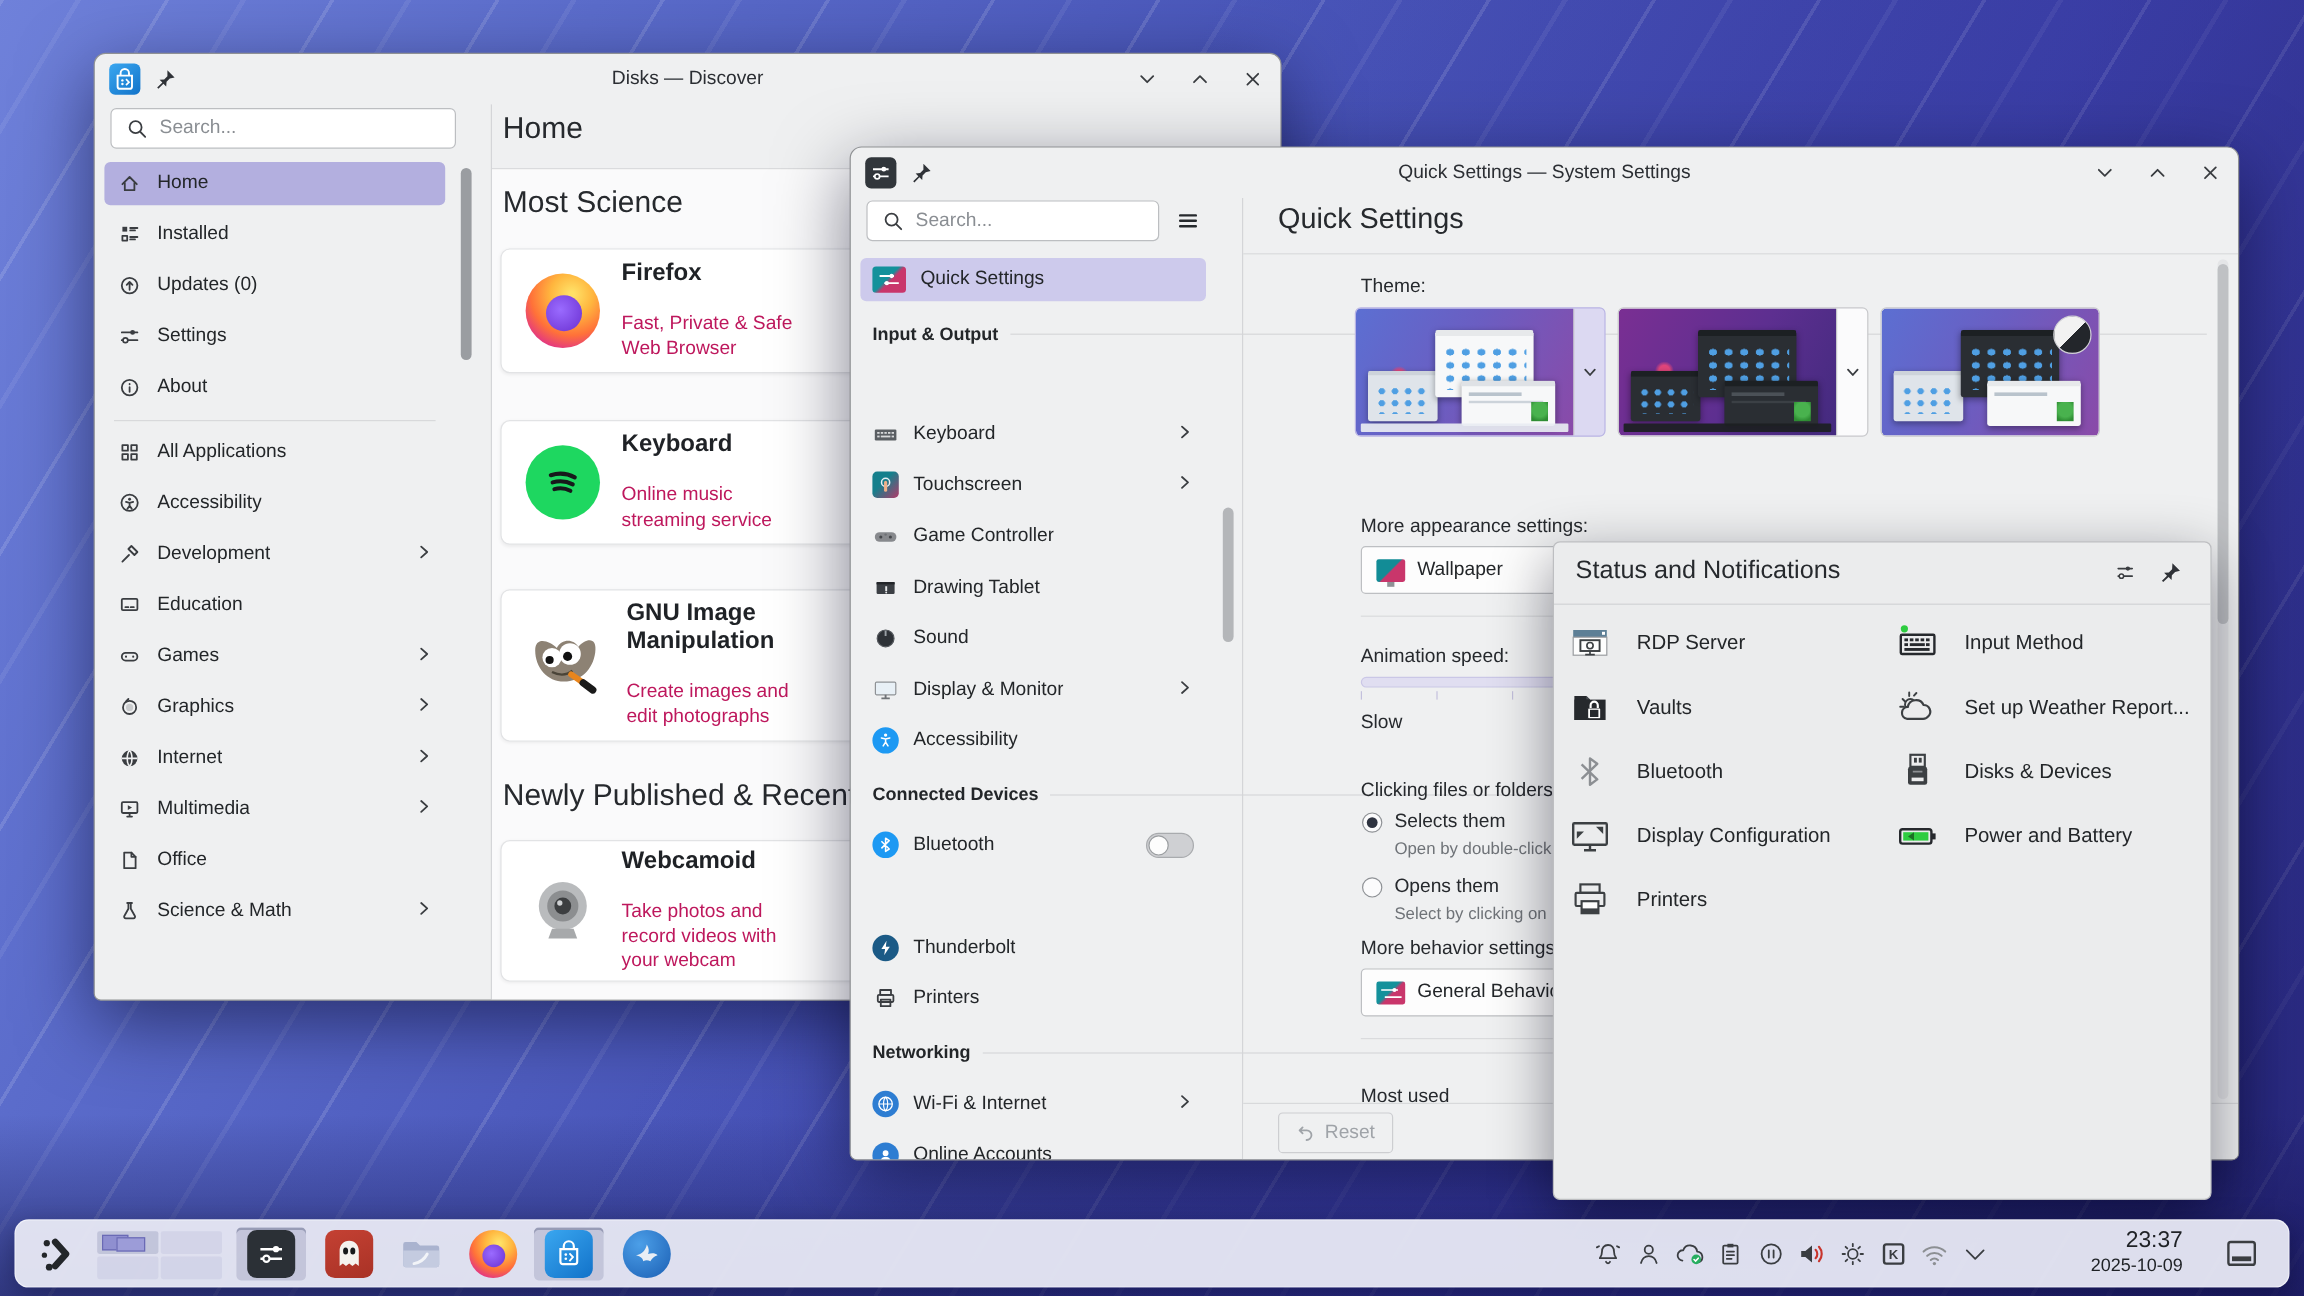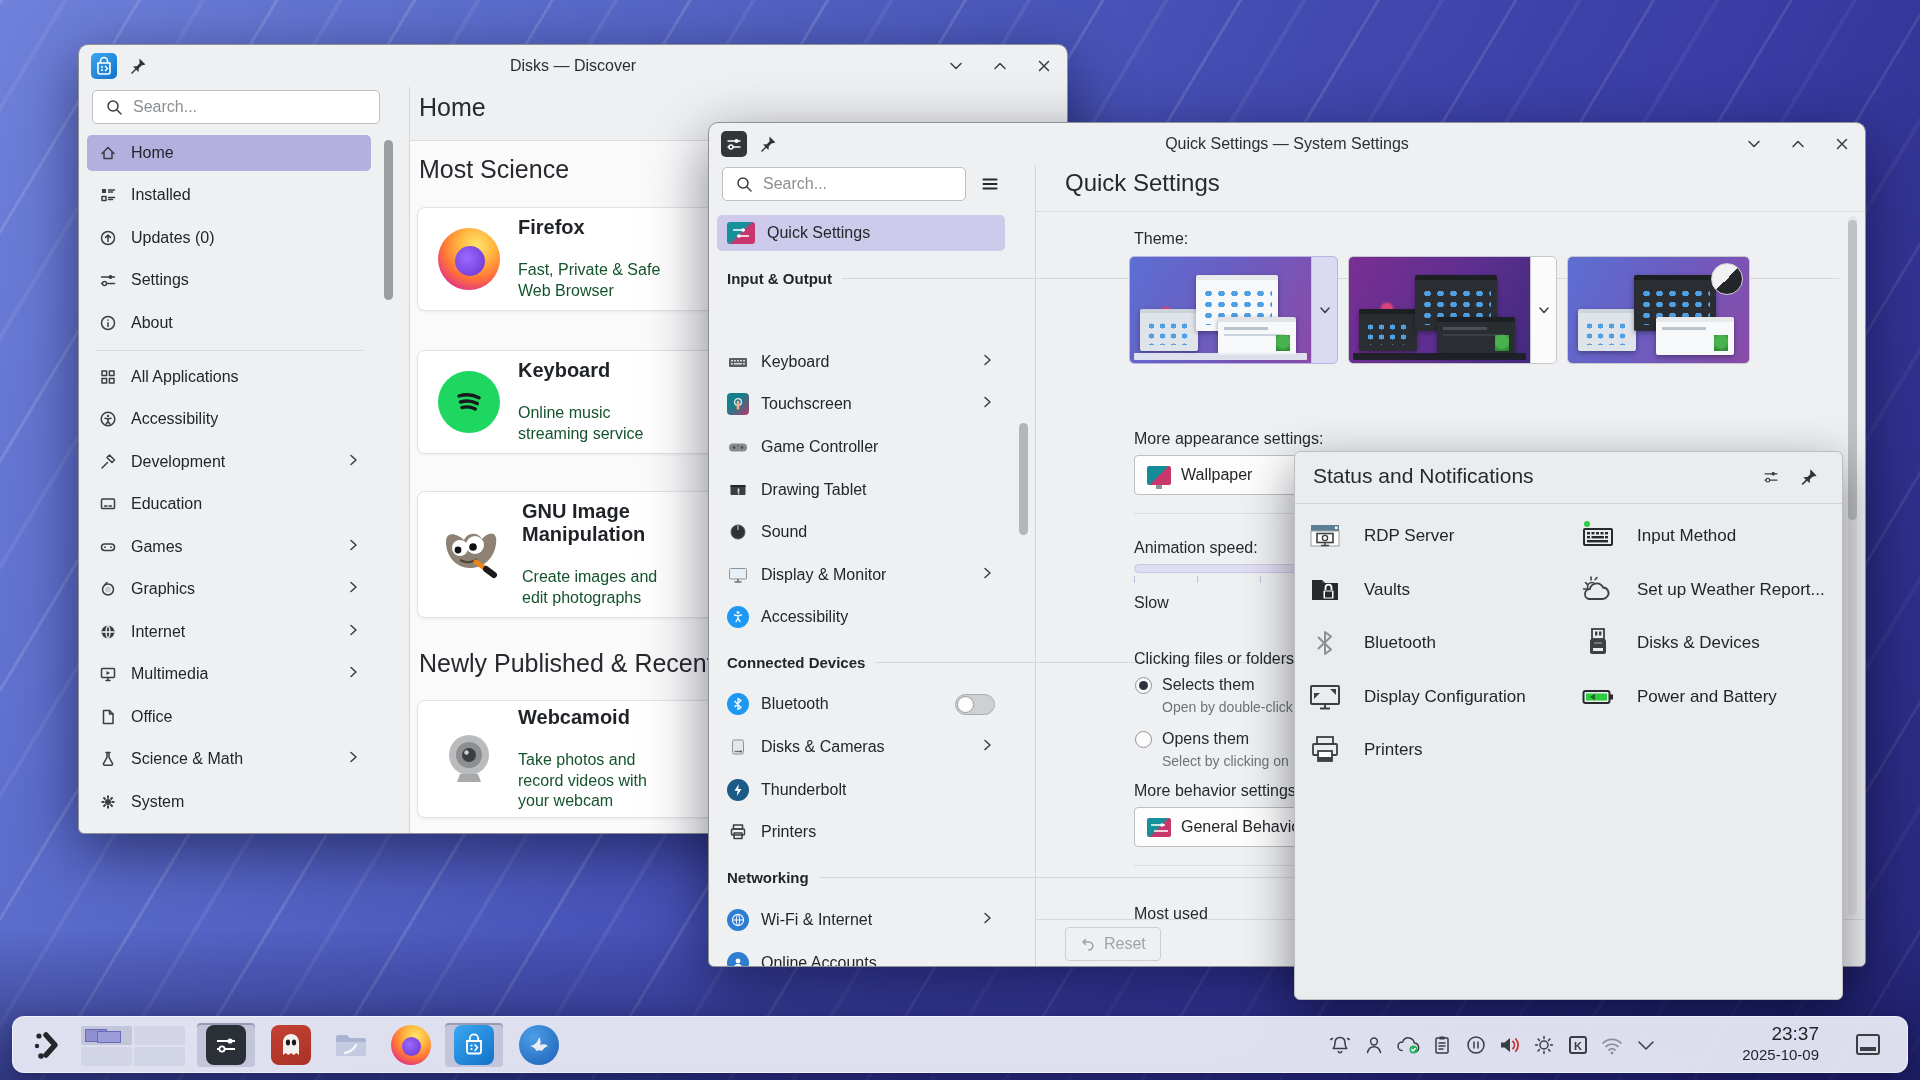--- a/index.html
+++ b/index.html
@@ -22,21 +22,21 @@
 .search input{border:0;outline:0;font-size:16px;color:#232629;width:100%;background:transparent;font-family:inherit}
 .search input::placeholder{color:#8a8e93}
 .srow{position:absolute;left:8px;height:36px;border-radius:5px;display:flex;align-items:center;gap:12px;padding:0 10px;font-size:16px;color:#232629}
 .srow .lb{white-space:nowrap;overflow:hidden}
 .srow .chev{margin-left:auto}
 .icb{width:22px;height:22px;display:flex;align-items:center;justify-content:center;flex:0 0 auto}
 .stroke{stroke:#3a3d41;fill:none;stroke-width:1.5;stroke-linecap:round;stroke-linejoin:round}
 .hdr{font-size:25px;font-weight:500;color:#26292d}
 .card{position:absolute;background:#fff;border:1px solid #e2e3e5;border-radius:8px;box-shadow:0 1px 3px rgba(0,0,0,.06);display:flex;align-items:center;gap:18px;padding:0 20px}
 .card .nm{font-size:20px;font-weight:700;color:#1f2226;max-width:215px;line-height:1.15}
-.card .ds{font-size:16px;color:#14532d;max-width:158px;line-height:1.3;margin-top:21px}
+.card .ds{font-size:16px;color:#be185d;max-width:158px;line-height:1.3;margin-top:21px}
 .secthdr{position:absolute;display:flex;align-items:center;gap:10px;font-size:15px;font-weight:700;color:#232629;left:18px;right:26px}
 .secthdr .ln{flex:1;height:1px;background:#d6d7d9}
 .combo{position:absolute;height:40px;background:#fdfdfd;border:1px solid #bdbfc2;border-radius:4px;display:flex;align-items:center;gap:10px;padding:0 12px;font-size:16px}
 .divh{position:absolute;height:1px;background:#dadbdd}
 .lbl{position:absolute;font-size:16px;color:#26292d}
 .sub{position:absolute;font-size:14px;color:#6f7378}
 .radio{position:absolute;width:17px;height:17px;border-radius:50%;border:1px solid #8f9296;background:#fbfbfc}
 .radio.on::after{content:"";position:absolute;inset:3px;border-radius:50%;background:#2e3340}
 .thumbfr{position:absolute;border:1px solid #c7c8cb;border-radius:5px;background:#fbfbfc;display:flex;overflow:hidden}
 .thumbfr.sel{background:#dcd9f2;border-color:#b9b4e4}
@@ -267,31 +267,20 @@
     <span class="icb">
           <svg width="20" height="20" viewBox="0 0 20 20">
             <path d="M8 3.5h4M9 3.5v4.8l-3.4 6c-.5.9.1 2 1.2 2h6.4c1.1 0 1.7-1.1 1.2-2l-3.4-6V3.5" class="stroke"></path>
           </svg>
         </span>
     <span class="lb">Science &amp; Math</span>
     <span class="chev"><svg width="16" height="16" viewBox="0 0 16 16">
             <polyline points="6,3.5 11,8 6,12.5" class="stroke"></polyline>
           </svg></span>
   </div>
-  <div class="srow" style="top:739px;width:284px">
-    <span class="icb">
-          <svg width="20" height="20" viewBox="0 0 20 20">
-            <circle cx="10" cy="10" r="3" fill="#3a3d41"></circle>
-            <g stroke="#3a3d41" stroke-width="2">
-              <path d="M10 3.5v3M10 13.5v3M3.5 10h3M13.5 10h3M5.4 5.4l2.1 2.1M12.5 12.5l2.1 2.1M14.6 5.4l-2.1 2.1M7.5 12.5l-2.1 2.1"></path>
-            </g>
-          </svg>
-        </span>
-    <span class="lb">System</span>
-  </div>
 
   <div class="scroll-thumb" style="left:305px;top:95px;height:160px;background:#9a9da1"></div>
   <div style="position:absolute;left:330px;top:42px;bottom:0;width:1px;background:#d4d5d8"></div>
 
   <div style="position:absolute;left:331px;top:95px;right:0;bottom:0;background:#fafafb"></div>
   <div class="hdr" style="position:absolute;left:340px;top:48px">Home</div>
   <div class="divh" style="left:331px;top:95px;right:0"></div>
 
   <div class="hdr" style="position:absolute;left:340px;top:110px">Most Science</div>
 
@@ -515,33 +504,20 @@
   <div class="srow" style="top:563px;width:288px">
     <span class="icb" style="border-radius:50%;background:#1d99f3">
           <svg width="14" height="14" viewBox="0 0 14 14">
             <polyline points="3.5,4 10,10.5 7,12.5 7,1.5 10,3.5 3.5,10" stroke="#fff" stroke-width="1.3" fill="none" stroke-linejoin="round"></polyline>
           </svg>
         </span>
     <span class="lb">Bluetooth</span>
     <span class="chev" style="width:40px;height:21px;border-radius:11px;background:#cfd0d3;border:1px solid #a9abae;position:relative">
       <span style="position:absolute;left:1px;top:1px;width:17px;height:17px;border-radius:50%;background:#fdfdfd;border:1px solid #9a9da0"></span>
     </span>
-  </div>
-  <div class="srow" style="top:606px;width:288px">
-    <span class="icb">
-          <svg width="20" height="20" viewBox="0 0 20 20">
-            <rect x="4.5" y="3" width="11" height="14" rx="1.5" fill="#e4e6e8" stroke="#8f9296"></rect>
-            <path d="M6.5 14.5h7" stroke="#6f7377" stroke-width="1.4"></path>
-            <circle cx="13" cy="14.5" r=".9" fill="#44474b"></circle>
-          </svg>
-        </span>
-    <span class="lb">Disks &amp; Cameras</span>
-    <span class="chev"><svg width="16" height="16" viewBox="0 0 16 16">
-            <polyline points="6,3.5 11,8 6,12.5" class="stroke"></polyline>
-          </svg></span>
   </div>
   <div class="srow" style="top:649px;width:288px">
     <span class="icb" style="border-radius:50%;background:#1b5a86">
           <svg width="14" height="14" viewBox="0 0 14 14">
             <polygon points="7.8,1 3.5,7.8 6.6,7.8 5.8,13 10.5,6 7.2,6" fill="#fff"></polygon>
           </svg>
         </span>
     <span class="lb">Thunderbolt</span>
   </div>
   <div class="srow" style="top:691px;width:288px">

